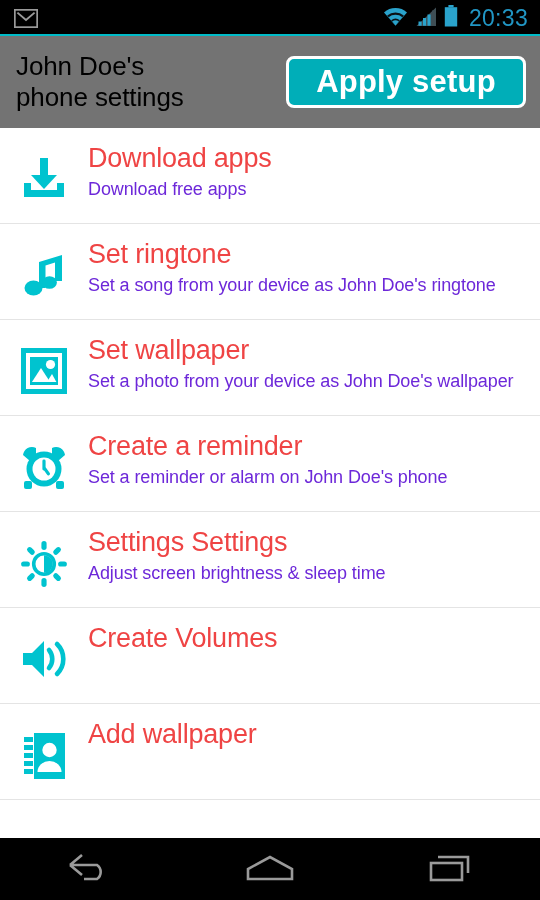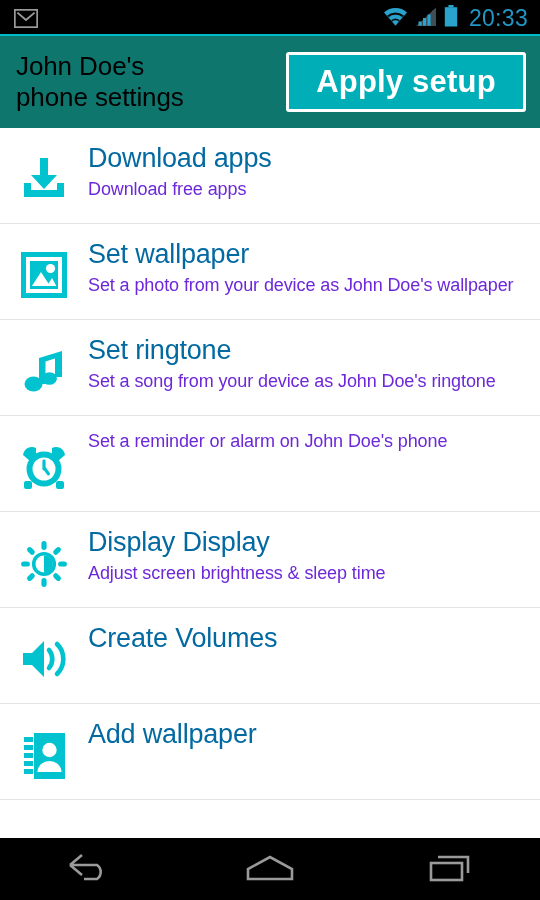--- a/index.html
+++ b/index.html
@@ -26,34 +26,34 @@
     margin-left:4px; line-height:1;
   }
   .gmail-ico { display:block; }
   .statusbar-underline{
     position:absolute; left:0; bottom:0; width:100%; height:2px;
     background:#00bcc8;
   }
 
   
   .header {
-    height:92px; background:#0f766e;
+    height:92px; background:#737373;
     display:flex; align-items:center;
     padding:0 14px 0 16px;
     position:relative;
   }
   .header-title {
     color:#000; font-size:26px; line-height:1.18;
     white-space:pre-line; flex:1; letter-spacing:-0.1px;
   }
   .apply-btn {
-    width:240px; height:60px;
+    width:240px; height:52px;
     background:#00aeb8;
     border:3px solid #ffffff;
-    border-radius:3px;
+    border-radius:8px;
     color:#ffffff;
     font-size:31px; font-weight:bold;
     display:flex; align-items:center; justify-content:center;
     cursor:pointer; letter-spacing:0.2px;
     font-family:"Liberation Sans", sans-serif;
   }
 
   
   .list { background:#fff; }
   .row {
@@ -64,21 +64,21 @@
     min-height:96px;
   }
   .row-icon {
     width:88px; flex:0 0 88px;
     display:flex; align-items:center; justify-content:center;
     padding-top:14px;
     align-self:flex-start;
   }
   .row-text { flex:1; padding-right:8px; }
   .row-title {
-    font-size:27px; color:#0369a1; line-height:1.22;
+    font-size:27px; color:#ef4444; line-height:1.22;
     letter-spacing:-0.2px; margin-bottom:3px;
   }
   .row-sub {
     font-size:18px; color:#6d28d9; line-height:1.28;
     letter-spacing:-0.1px;
   }
 
   
   .navbar {
     position:absolute; left:0; bottom:0;
@@ -151,86 +151,87 @@
           <div class="row-icon">
             <svg width="48" height="46" viewBox="0 0 48 46">
               <rect x="20" y="2" width="8" height="20" fill="#00c3cf"></rect>
               <polygon points="11,19 37,19 24,33" fill="#00c3cf"></polygon>
               <path d="M4 27 L4 41 L44 41 L44 27 L37 27 L37 34 L11 34 L11 27 Z" fill="#00c3cf"></path>
             </svg>
           </div>
           <div class="row-text">
             <div class="row-title">Download apps</div>
             <div class="row-sub">Download free apps</div>
+          </div>
+        </div>
+        <div class="row">
+          <div class="row-icon">
+            <svg width="46" height="48" viewBox="0 0 46 48">
+              <path d="M18 36 L18 10 L41 3 L41 29 L34 29 L34 10.5 L24.5 13.5 L24.5 36 Z" fill="#00c3cf"></path>
+              <ellipse cx="12.5" cy="36" rx="9" ry="7.6" fill="#00c3cf"></ellipse>
+              <ellipse cx="28.5" cy="30.5" rx="7.4" ry="6.3" fill="#00c3cf"></ellipse>
+            </svg>
+          </div>
+          <div class="row-text">
+            <div class="row-title">Set ringtone</div>
+            <div class="row-sub">Set a song from your device as John Doe's ringtone</div>
           </div>
         </div>
         <div class="row">
           <div class="row-icon">
             <svg width="46" height="46" viewBox="0 0 46 46">
               <rect x="0" y="0" width="46" height="46" fill="#00c3cf"></rect>
               <rect x="5" y="5" width="36" height="36" fill="#ffffff"></rect>
               <rect x="9" y="9" width="28" height="28" fill="#00c3cf"></rect>
               <circle cx="29.5" cy="16.5" r="4.6" fill="#ffffff"></circle>
               <polygon points="9,37 20,20 31,37" fill="#ffffff"></polygon>
               <polygon points="24,37 31,26 37,37" fill="#ffffff"></polygon>
               <rect x="9" y="34" width="28" height="3" fill="#00c3cf"></rect>
             </svg>
           </div>
           <div class="row-text">
             <div class="row-title">Set wallpaper</div>
             <div class="row-sub">Set a photo from your device as John Doe's wallpaper</div>
-          </div>
-        </div>
-        <div class="row">
-          <div class="row-icon">
-            <svg width="46" height="48" viewBox="0 0 46 48">
-              <path d="M18 36 L18 10 L41 3 L41 29 L34 29 L34 10.5 L24.5 13.5 L24.5 36 Z" fill="#00c3cf"></path>
-              <ellipse cx="12.5" cy="36" rx="9" ry="7.6" fill="#00c3cf"></ellipse>
-              <ellipse cx="28.5" cy="30.5" rx="7.4" ry="6.3" fill="#00c3cf"></ellipse>
-            </svg>
-          </div>
-          <div class="row-text">
-            <div class="row-title">Set ringtone</div>
-            <div class="row-sub">Set a song from your device as John Doe's ringtone</div>
           </div>
         </div>
         <div class="row">
           <div class="row-icon">
             <svg width="50" height="46" viewBox="0 0 50 46">
               <path d="M4 11 A9 9 0 0 1 17 4 L17 13 A7 7 0 0 0 11 17 Z" fill="#00c3cf"></path>
               <path d="M46 11 A9 9 0 0 0 33 4 L33 13 A7 7 0 0 1 39 17 Z" fill="#00c3cf"></path>
               <circle cx="25" cy="25" r="17.5" fill="#00c3cf"></circle>
               <circle cx="25" cy="25" r="11.5" fill="#ffffff"></circle>
               <rect x="23.4" y="15.5" width="3.2" height="11" rx="1.4" fill="#00c3cf"></rect>
               <rect x="24.2" y="24" width="3.2" height="9" rx="1.4" fill="#00c3cf" transform="rotate(-35 25 25)"></rect>
               <rect x="5" y="37" width="8" height="8" rx="2" fill="#00c3cf"></rect>
               <rect x="37" y="37" width="8" height="8" rx="2" fill="#00c3cf"></rect>
             </svg>
           </div>
           <div class="row-text">
+            <div class="row-title">Create a reminder</div>
             <div class="row-sub">Set a reminder or alarm on John Doe's phone</div>
           </div>
         </div>
         <div class="row">
           <div class="row-icon">
             <svg width="48" height="48" viewBox="0 0 48 48">
               <circle cx="24" cy="24" r="10.3" fill="none" stroke="#00c3cf" stroke-width="3.6"></circle>
               <path d="M24 15.2 A8.8 8.8 0 0 1 24 32.8 Z" fill="#00c3cf"></path>
               <rect x="39.9" y="19.6" width="5.2" height="8.8" rx="2.6" fill="#00c3cf" transform="rotate(90 42.5 24)"></rect>
               <rect x="34.48147545195113" y="32.68147545195113" width="5.2" height="8.8" rx="2.6" fill="#00c3cf" transform="rotate(135 37.08147545195113 37.08147545195113)"></rect>
               <rect x="21.4" y="38.1" width="5.2" height="8.8" rx="2.6" fill="#00c3cf" transform="rotate(180 24 42.5)"></rect>
               <rect x="8.318524548048872" y="32.68147545195113" width="5.2" height="8.8" rx="2.6" fill="#00c3cf" transform="rotate(225 10.918524548048872 37.08147545195113)"></rect>
               <rect x="2.9" y="19.6" width="5.2" height="8.8" rx="2.6" fill="#00c3cf" transform="rotate(270 5.5 24.000000000000004)"></rect>
               <rect x="8.318524548048869" y="6.518524548048871" width="5.2" height="8.8" rx="2.6" fill="#00c3cf" transform="rotate(315 10.918524548048868 10.918524548048872)"></rect>
               <rect x="21.399999999999995" y="1.0999999999999996" width="5.2" height="8.8" rx="2.6" fill="#00c3cf" transform="rotate(360 23.999999999999996 5.5)"></rect>
               <rect x="34.48147545195113" y="6.518524548048868" width="5.2" height="8.8" rx="2.6" fill="#00c3cf" transform="rotate(405 37.08147545195113 10.918524548048868)"></rect>
             </svg>
           </div>
           <div class="row-text">
-            <div class="row-title">Display Display</div>
+            <div class="row-title">Settings Settings</div>
             <div class="row-sub">Adjust screen brightness &amp; sleep time</div>
           </div>
         </div>
         <div class="row">
           <div class="row-icon">
             <svg width="48" height="46" viewBox="0 0 48 46">
               <path d="M3 17 L12 17 L24 5 L24 41 L12 29 L3 29 Z" fill="#00c3cf"></path>
               <path d="M29 14 A14 14 0 0 1 29 32" fill="none" stroke="#00c3cf" stroke-width="4.6" stroke-linecap="round"></path>
               <path d="M37 8 A21 21 0 0 1 37 38" fill="none" stroke="#00c3cf" stroke-width="4.6" stroke-linecap="round"></path>
             </svg>

